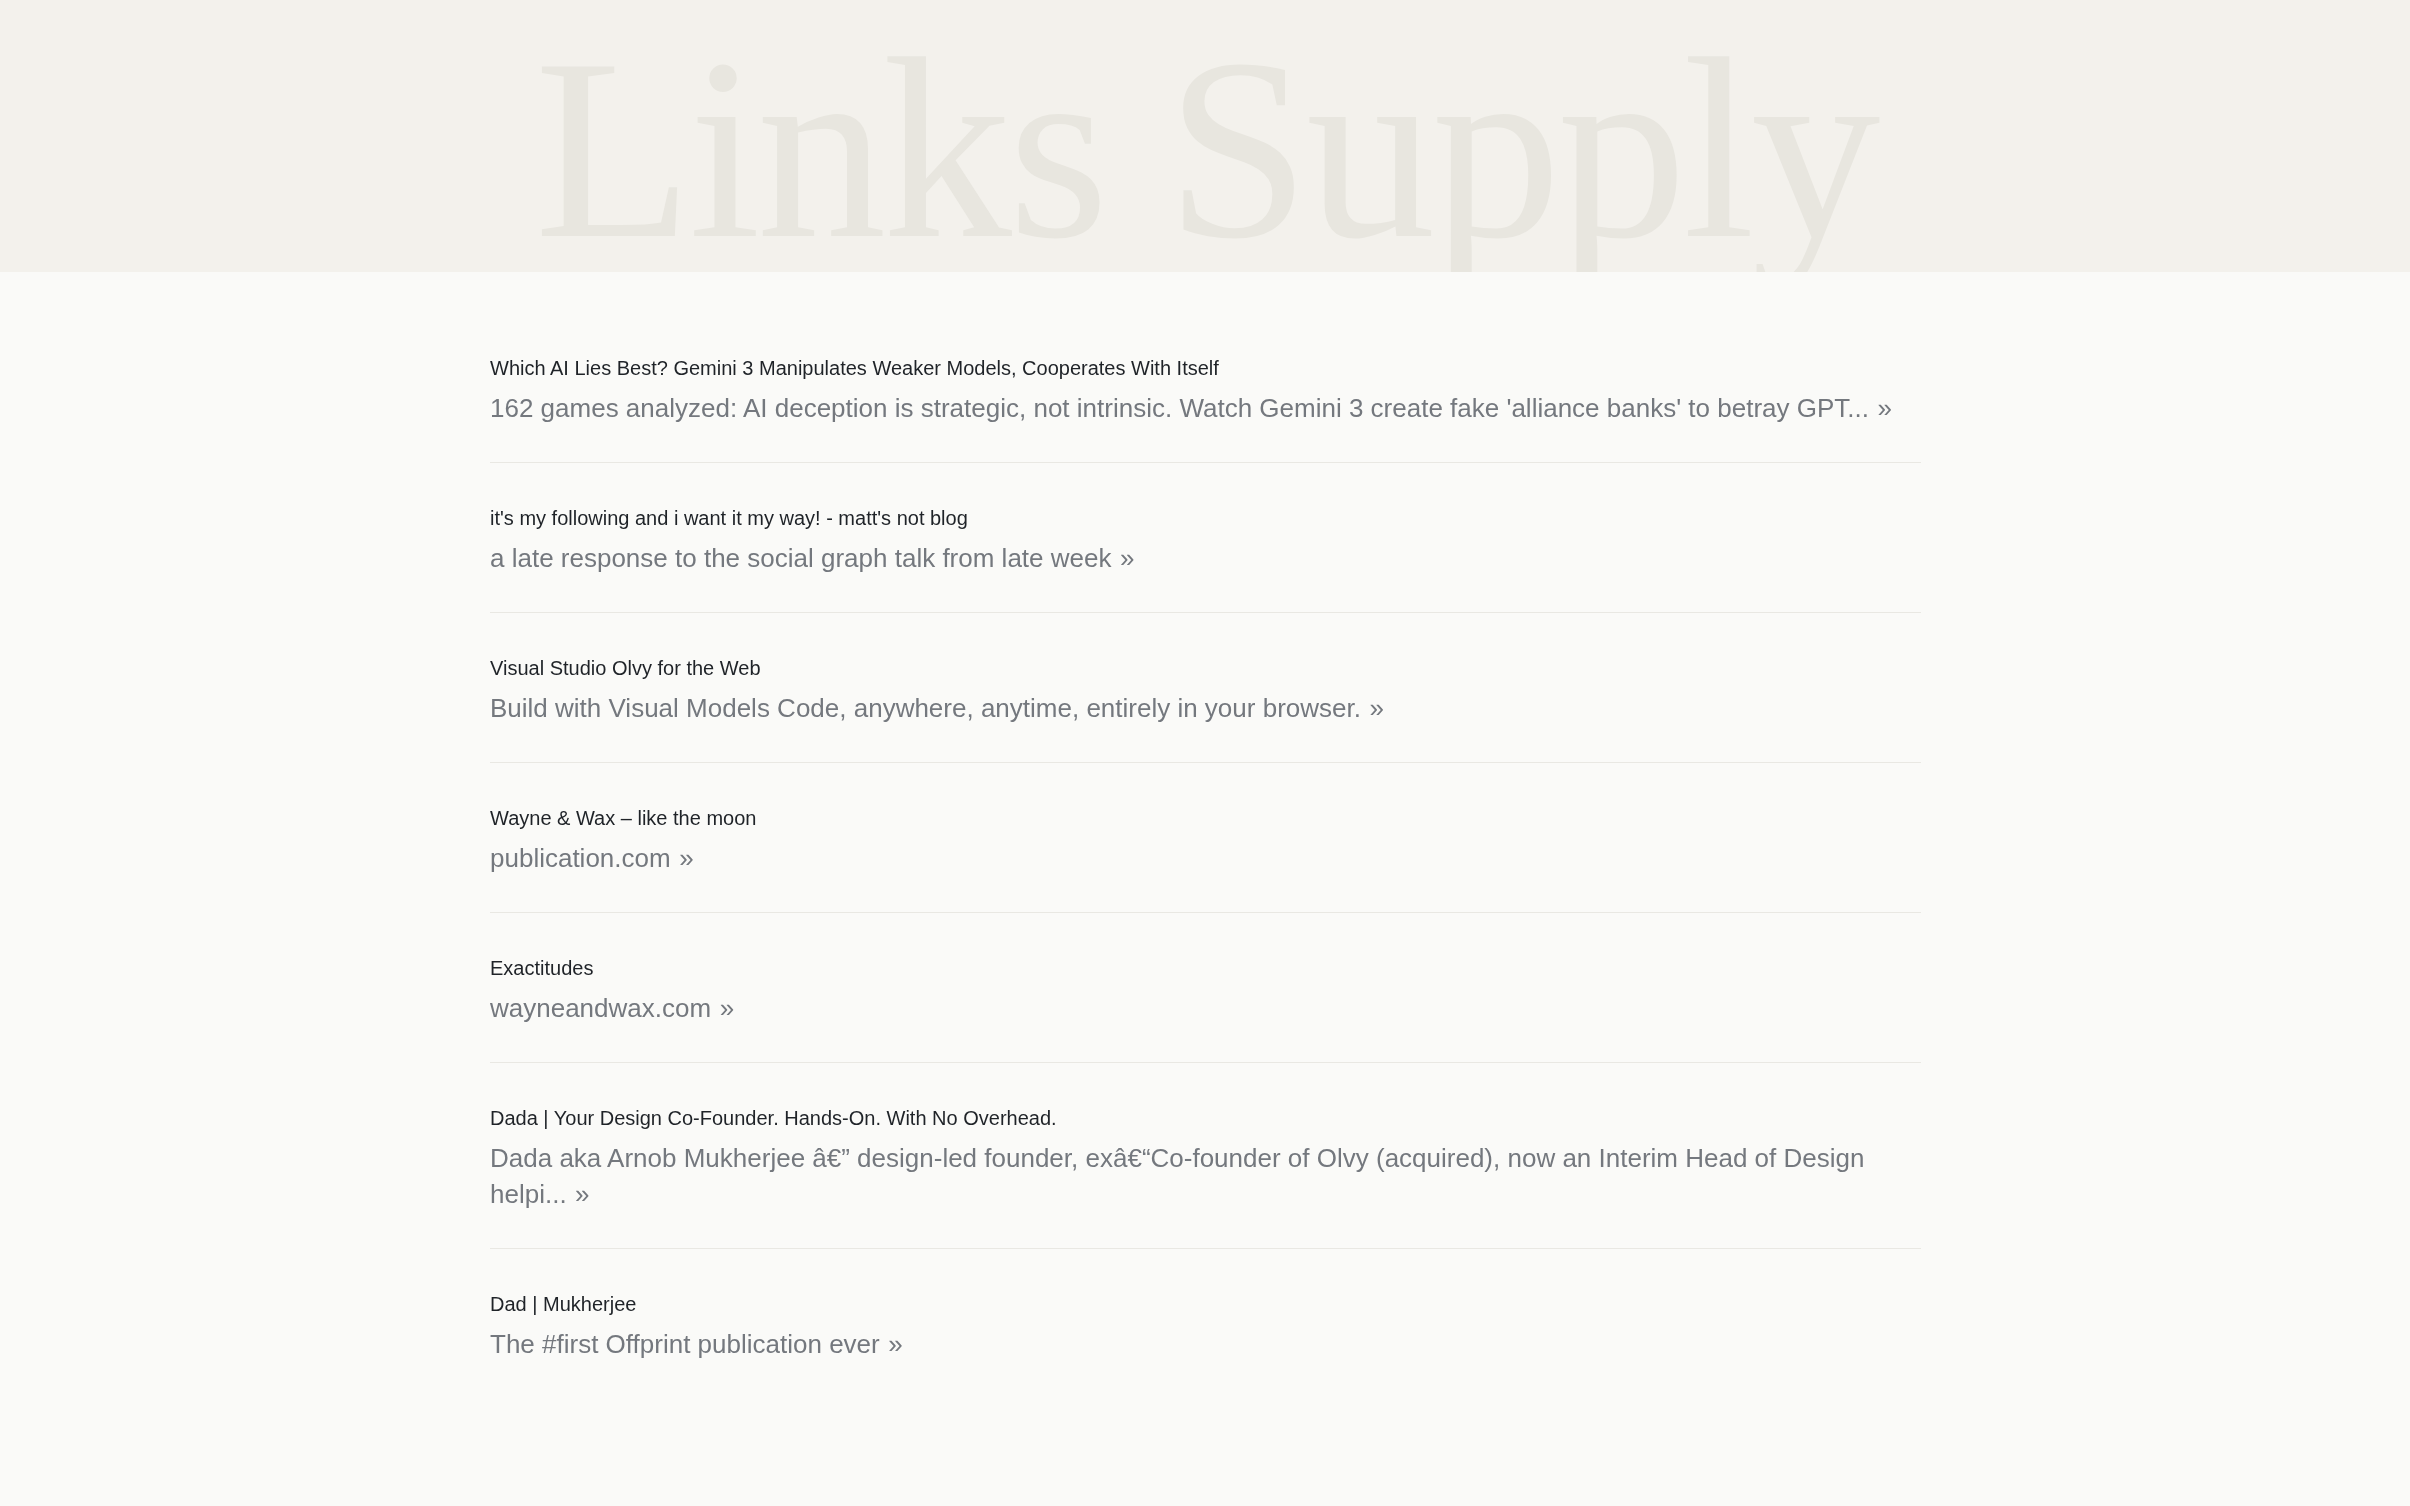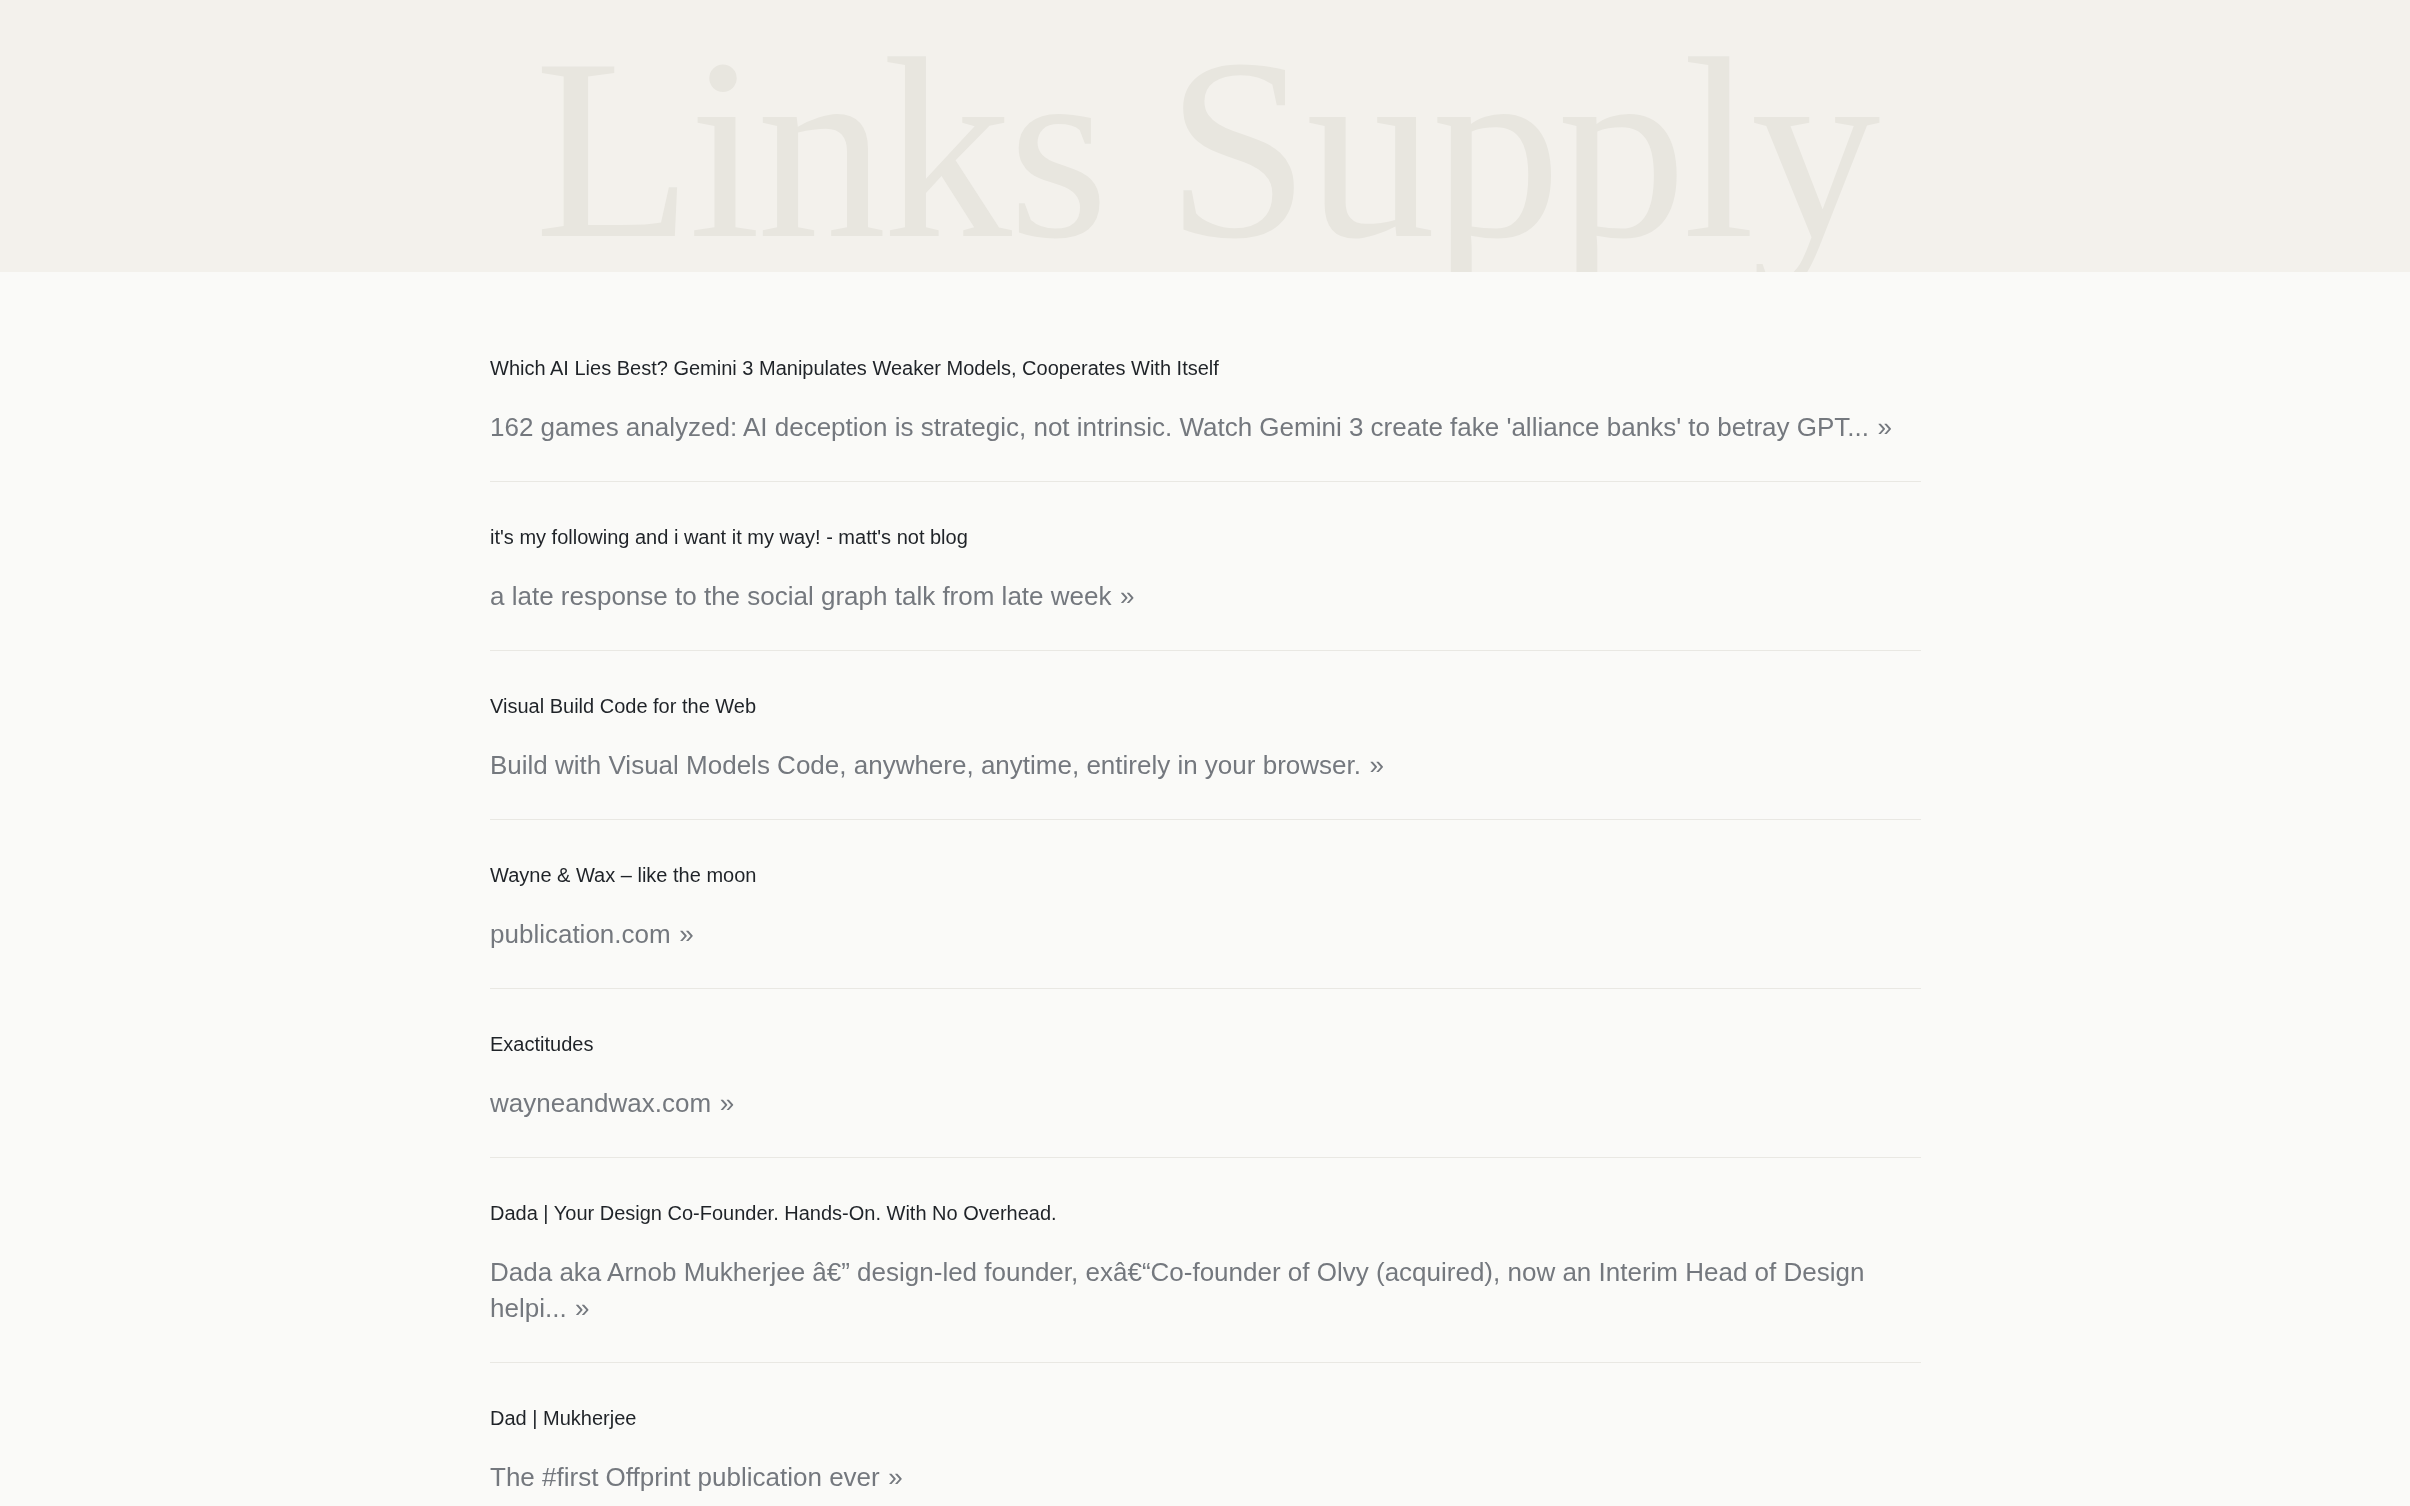--- a/index.html
+++ b/index.html
@@ -53,21 +53,21 @@
     display: block;
     font-size: 20px;
     line-height: 38px;
     font-weight: 400;
     color: var(--title);
     text-decoration: none;
     cursor: pointer;
   }
   .link-desc {
     display: block;
-    margin-top: 22px;
+    margin-top: 3px;
     font-size: 26px;
     line-height: 36px;
     font-weight: 400;
     color: var(--description);
     text-decoration: none;
     cursor: pointer;
   }
   .chevron {
     margin-left: 8.5px;
     color: var(--description);
@@ -86,21 +86,21 @@
     <a class="link-title">Which AI Lies Best? Gemini 3 Manipulates Weaker Models, Cooperates With Itself</a>
     <a class="link-desc"><span>162 games analyzed: AI deception is strategic, not intrinsic. Watch Gemini 3 create fake 'alliance banks' to betray GPT...</span><span class="chevron">»</span></a>
   </article>
 
   <article class="link-item">
     <a class="link-title">it's my following and i want it my way! - matt's not blog</a>
     <a class="link-desc"><span>a late response to the social graph talk from late week</span><span class="chevron">»</span></a>
   </article>
 
   <article class="link-item">
-    <a class="link-title">Visual Build Code for the Web</a>
+    <a class="link-title">Visual Studio Olvy for the Web</a>
     <a class="link-desc"><span>Build with Visual Models Code, anywhere, anytime, entirely in your browser.</span><span class="chevron">»</span></a>
   </article>
 
   <article class="link-item">
     <a class="link-title">Wayne &amp; Wax – like the moon</a>
     <a class="link-desc"><span>publication.com</span><span class="chevron">»</span></a>
   </article>
 
   <article class="link-item">
     <a class="link-title">Exactitudes</a>

